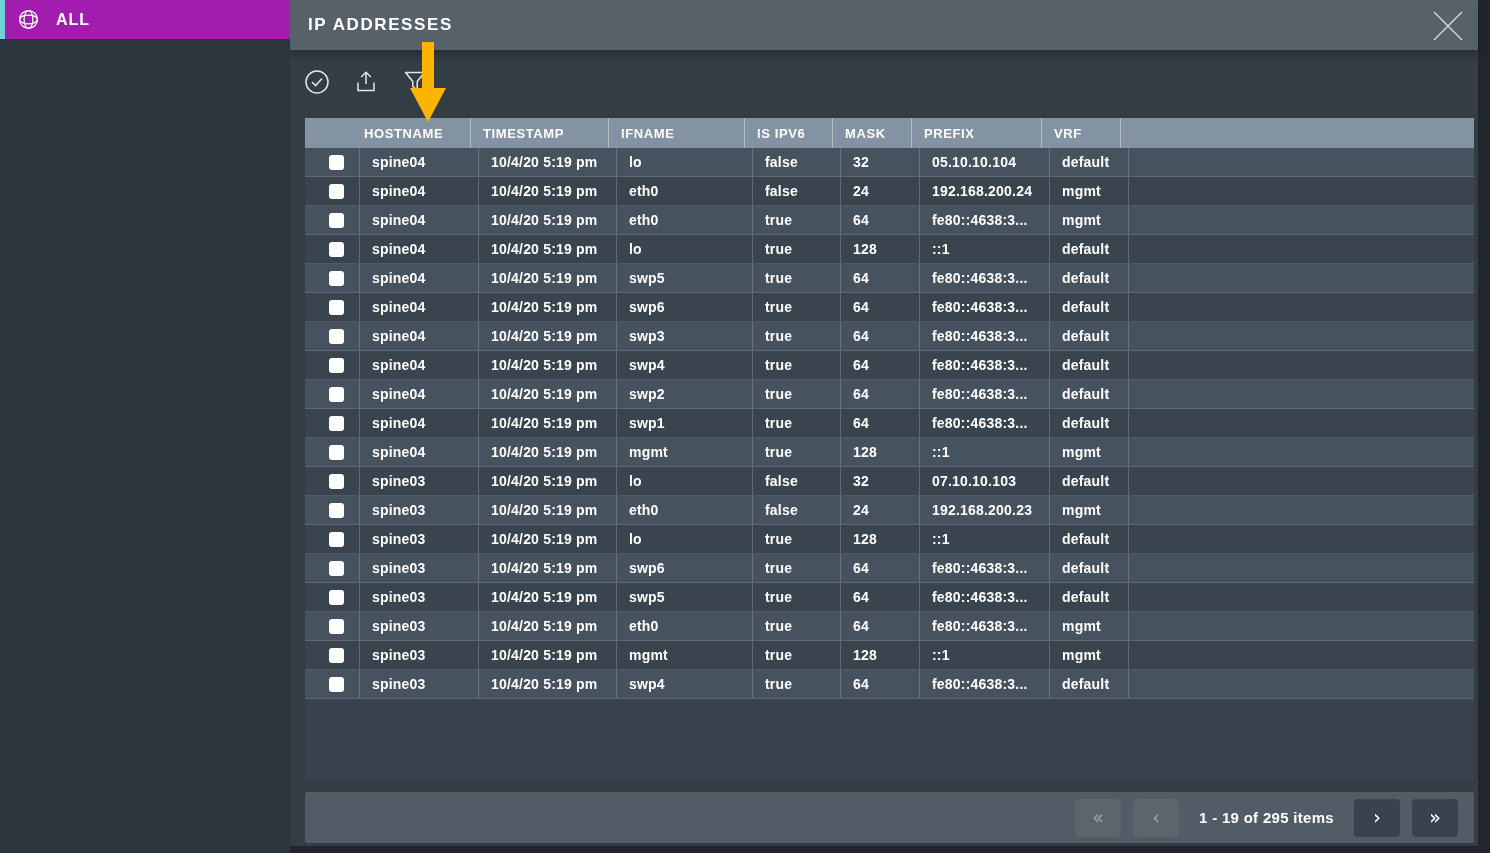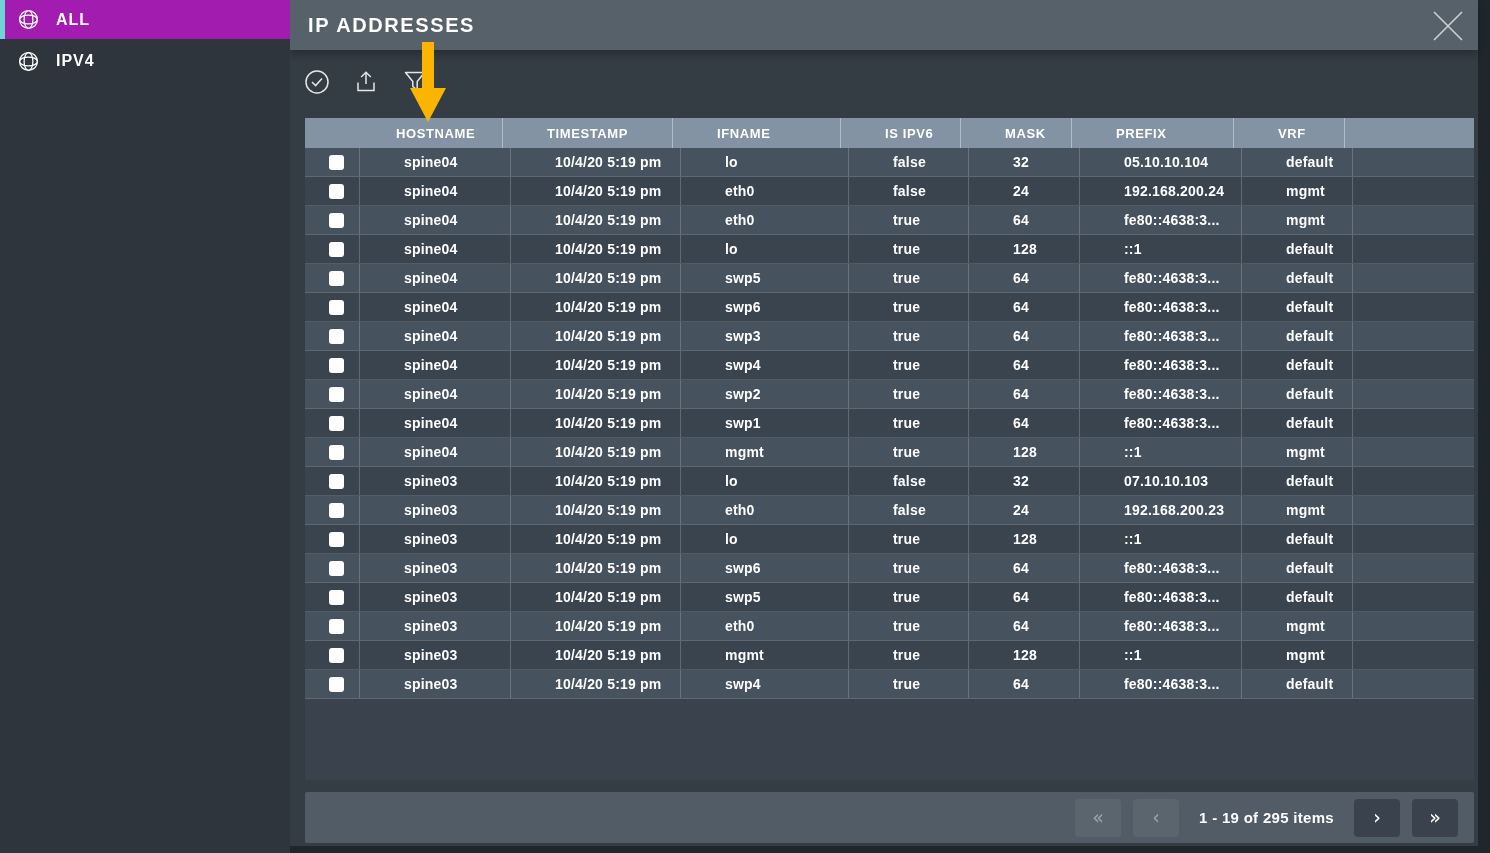--- a/index.html
+++ b/index.html
@@ -36,21 +36,21 @@
   .dialog {
     position:absolute; left:290px; top:0; width:1188px; height:846px;
     background:#343c44; z-index:1;
   }
   .titlebar {
     position:absolute; left:0; top:0; right:0; height:50px;
     background:#57616a; display:flex; align-items:center;
     box-shadow:0 4px 8px rgba(0,0,0,.28);
   }
   .titlebar h1 {
-    font-size:20px; font-weight:600; letter-spacing:1.6px; margin-left:18px; color:#fff;
+    font-size:17px; font-weight:600; letter-spacing:1.6px; margin-left:18px; color:#fff;
   }
   .close-btn {
     position:absolute; right:14px; top:11px; width:32px; height:30px;
     background:transparent; border:none; cursor:pointer; padding:0;
   }
 
   
   .toolbar {
     position:absolute; left:13px; top:68px; display:flex; gap:21px; align-items:center;
   }
@@ -63,21 +63,20 @@
   .arrow-anno { position:absolute; left:118px; top:42px; z-index:5; pointer-events:none; }
 
   
   .table-card {
     position:absolute; left:15px; top:118px; width:1169px; height:662px;
     background:#3a434d; overflow:hidden;
   }
   .grid-row {
     display:grid;
     grid-template-columns:47px 119px 138px 136px 88px 79px 130px 79px minmax(0,1fr);
-    gap:32px;
   }
   .thead { background:#8493a3; height:30px; }
   .thead .hcell {
     display:flex; align-items:center; padding-left:12px;
     font-size:13px; font-weight:700; letter-spacing:.6px; color:#fff;
     border-right:1px solid rgba(255,255,255,.38);
     height:30px; cursor:pointer;
   }
   .thead .hcell.no-b { border-right:none; cursor:default; }
   .row { height:29px; border-bottom:1px solid rgba(255,255,255,.13); cursor:pointer;padding-left:8px; }
@@ -120,28 +119,20 @@
 <body>
 
 <aside class="sidebar">
   <div class="side-item selected">
     <svg class="globe" viewBox="0 0 24 24" fill="none" stroke="#ffffff" stroke-width="1.3">
       <circle cx="12" cy="12" r="9.3"></circle>
       <ellipse cx="12" cy="12" rx="4.6" ry="9.3"></ellipse>
       <ellipse cx="12" cy="12" rx="9.3" ry="4.6"></ellipse>
     </svg>
     <span class="lbl">ALL</span>
-  </div>
-  <div class="side-item">
-    <svg class="globe" viewBox="0 0 24 24" fill="none" stroke="#ffffff" stroke-width="1.3">
-      <circle cx="12" cy="12" r="9.3"></circle>
-      <ellipse cx="12" cy="12" rx="4.6" ry="9.3"></ellipse>
-      <ellipse cx="12" cy="12" rx="9.3" ry="4.6"></ellipse>
-    </svg>
-    <span class="lbl">IPV4</span>
   </div>
 </aside>
 
 <section class="dialog">
 
   <header class="titlebar">
     <h1>IP ADDRESSES</h1>
     <button class="close-btn">
       <svg width="32" height="30" viewBox="0 0 32 30" fill="none" stroke="#ccd2d7" stroke-width="1.6">
         <line x1="2" y1="1" x2="30" y2="29"></line>

